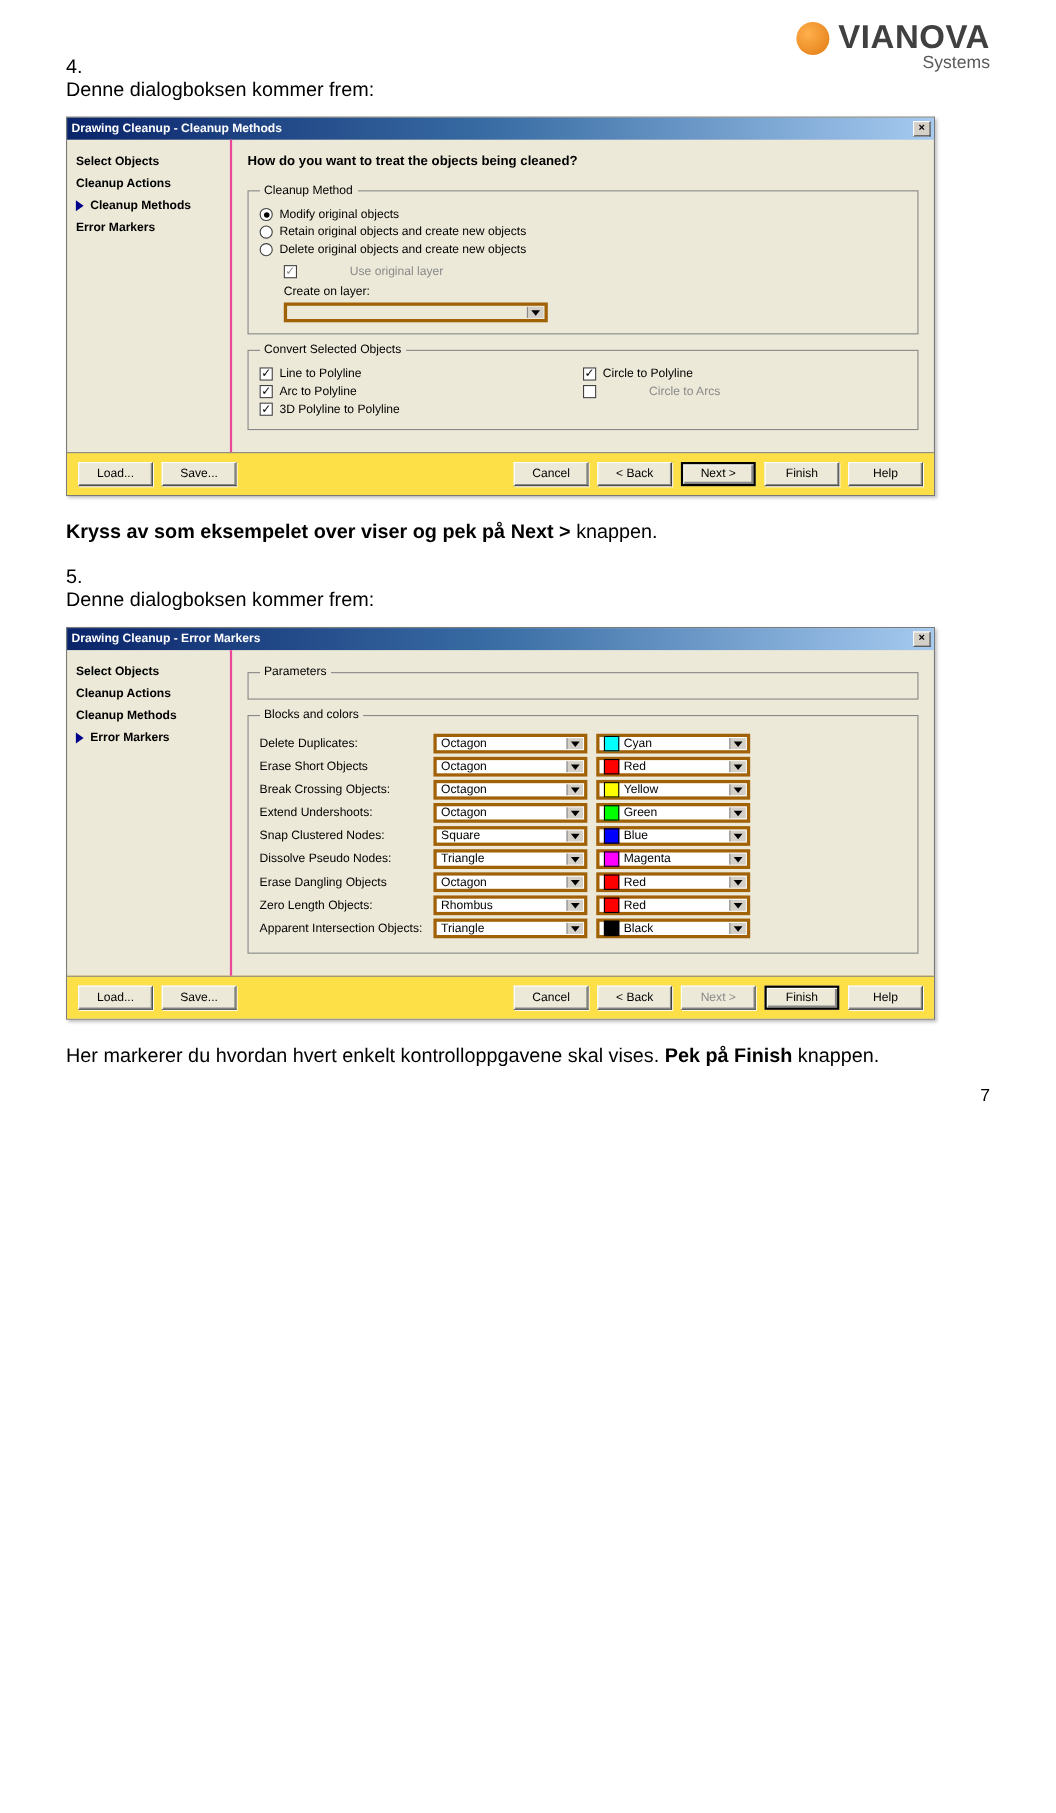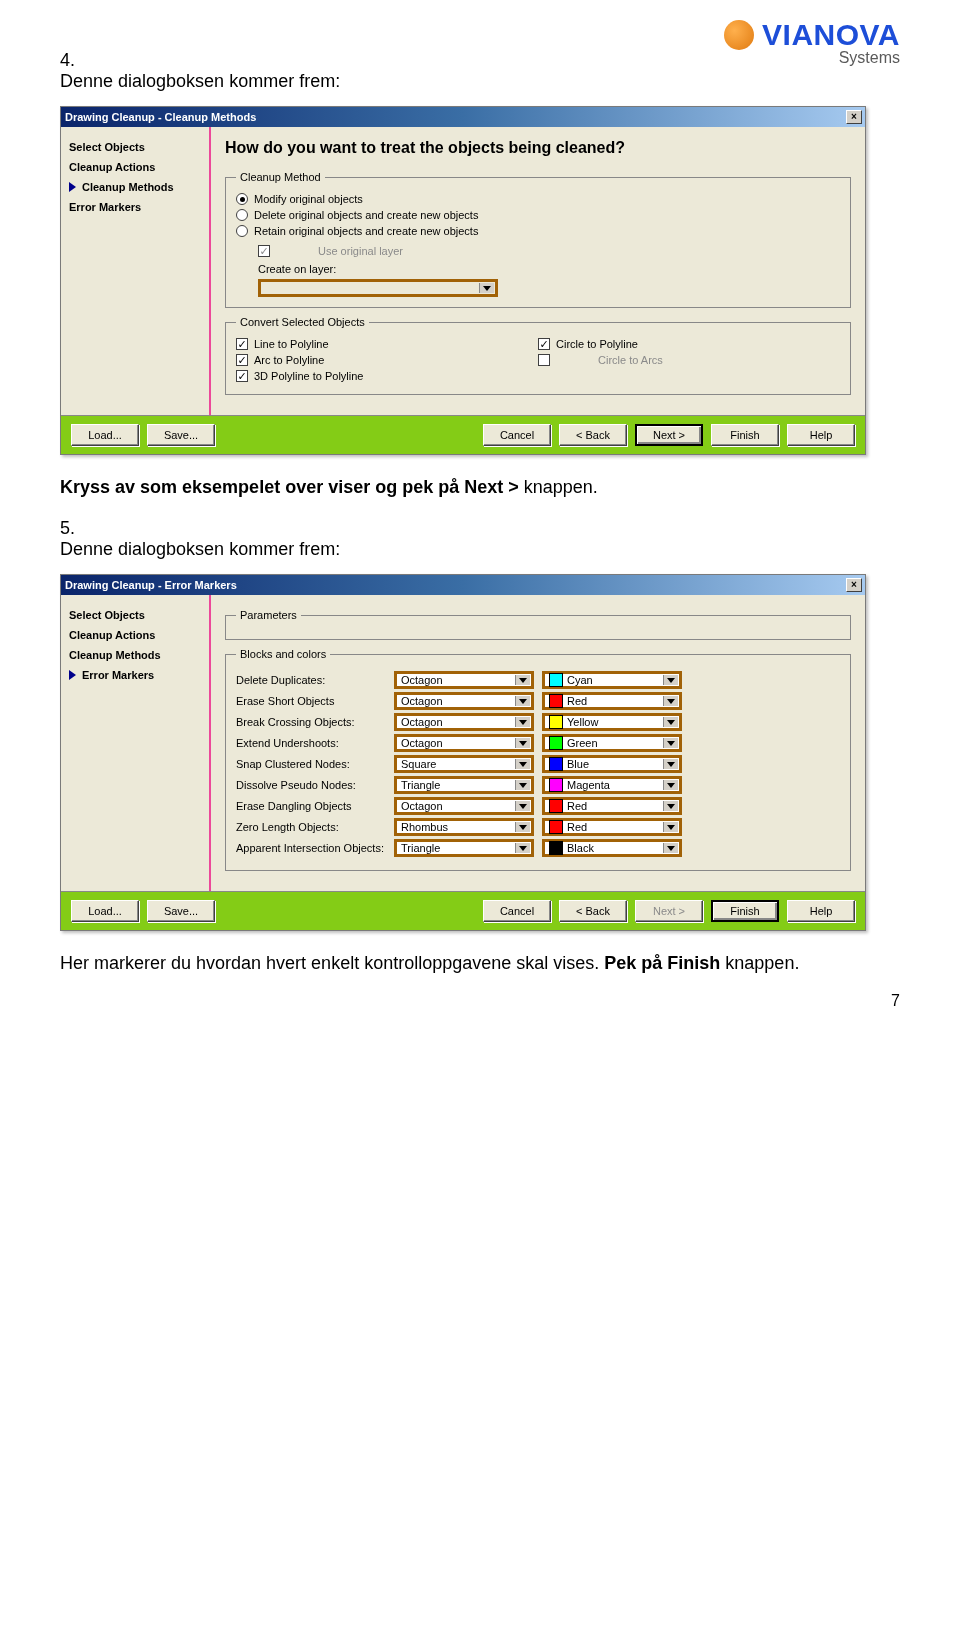--- a/index.html
+++ b/index.html
@@ -27,21 +27,21 @@
   }
   .brand-top {
     display: flex;
     align-items: center;
     gap: 8px;
   }
   .brand-name {
     font-size: 30px;
     font-weight: bold;
     letter-spacing: 0.5px;
-    color: #1d4ed8;
+    color: #404040;
   }
   .brand-sub {
     font-size: 16px;
     color: #5a5a5a;
     margin-top: -3px;
   }
   .brand-icon {
     width: 30px; height: 30px; border-radius: 50%;
     background: radial-gradient(circle at 35% 35%, #ffb04d, #e07a10);
     display:flex; align-items:center; justify-content:center;
@@ -49,21 +49,21 @@
   }
   ol.doc { list-style: none; padding: 0; margin: 0; }
   ol.doc > li { margin-bottom: 20px; }
   .li-num { display: inline-block; width: 30px; vertical-align: top; }
   .li-body { display: inline-block; width: calc(100% - 34px); vertical-align: top; }
   .b { font-weight: bold; }
   .para { margin: 14px 0 0 0; text-align: justify; }
 
   
   .dialog {
-    margin: 14px 0 22px 0;
+    margin: 14px 16px 22px 0;
     border: 1px solid #7a7a7a;
     background: #ece9d8;
     font-family: Tahoma, Arial, sans-serif;
     font-size: 11px;
     color: #000;
     box-shadow: 2px 2px 3px rgba(0,0,0,0.25);
   }
   .titlebar {
     background: linear-gradient(to right, #0a246a 0%, #3a6ea5 50%, #a6caf0 100%);
     color: #fff;
@@ -96,21 +96,21 @@
   }
   .sidebar .item { padding: 4px 2px; display:flex; align-items:center; gap:4px; }
   .sidebar .arrow {
     display:inline-block; width:0; height:0;
     border-top:5px solid transparent;
     border-bottom:5px solid transparent;
     border-left:7px solid #00008b;
     margin-right:2px;
   }
   .main { flex: 1; padding: 6px 14px 12px 14px; }
-  .main h3 { font-size: 16px; font-weight: bold; margin: 6px 0 14px 0; }
+  .main h3 { font-size: 12px; font-weight: bold; margin: 6px 0 14px 0; }
   fieldset {
     border: 1px solid #888;
     margin: 8px 0;
     padding: 8px 10px 10px 10px;
     font-size: 11px;
   }
   legend { padding: 0 4px; }
   .radio, .check {
     display: flex; align-items: center; gap: 6px;
     padding: 2px 0;
@@ -161,21 +161,21 @@
     width:14px; height:14px; border:1px solid #000; flex:0 0 auto;
   }
   .row { display:flex; align-items:center; gap:8px; margin:3px 0; }
   .row .lbl { width: 150px; }
   .row .combo.shape { width:140px; }
   .row .combo.color { width:140px; }
   .footer {
     border-top:1px solid #888;
     padding:8px 10px;
     display:flex; gap:8px; align-items:flex-start;
-    background:#84cc16;
+    background:#fde047;
   }
   .footer .spacer { flex:1; }
   .btn {
     min-width:68px; height:22px;
     background:#ece9d8;
     border:1px solid #404040;
     border-top-color:#fff; border-left-color:#fff;
     box-shadow: inset -1px -1px 0 #888, 1px 1px 0 #fff;
     font-size:11px;
     display:flex; align-items:center; justify-content:center;
@@ -232,25 +232,25 @@
             <h3>How do you want to treat the objects being cleaned?</h3>
 
             <fieldset>
               <legend>Cleanup Method</legend>
               <div class="radio">
                   <span class="r sel"></span>
                   <span>Modify original objects</span>
                 </div>
               <div class="radio">
                   <span class="r"></span>
-                  <span>Delete original objects and create new objects</span>
+                  <span>Retain original objects and create new objects</span>
                 </div>
               <div class="radio">
                   <span class="r"></span>
-                  <span>Retain original objects and create new objects</span>
+                  <span>Delete original objects and create new objects</span>
                 </div>
               <div class="indent">
                 <div class="check disabled">
                     <span class="c sel"></span>
                     <span>Use original layer</span>
                   </div>
                 <div style="margin-top:4px;">Create on layer:</div>
                 <div class="combo disabled" style="width:240px; margin-top:4px; background:#ece9d8;">
                     <span></span>
                     <span class="drop"></span>

